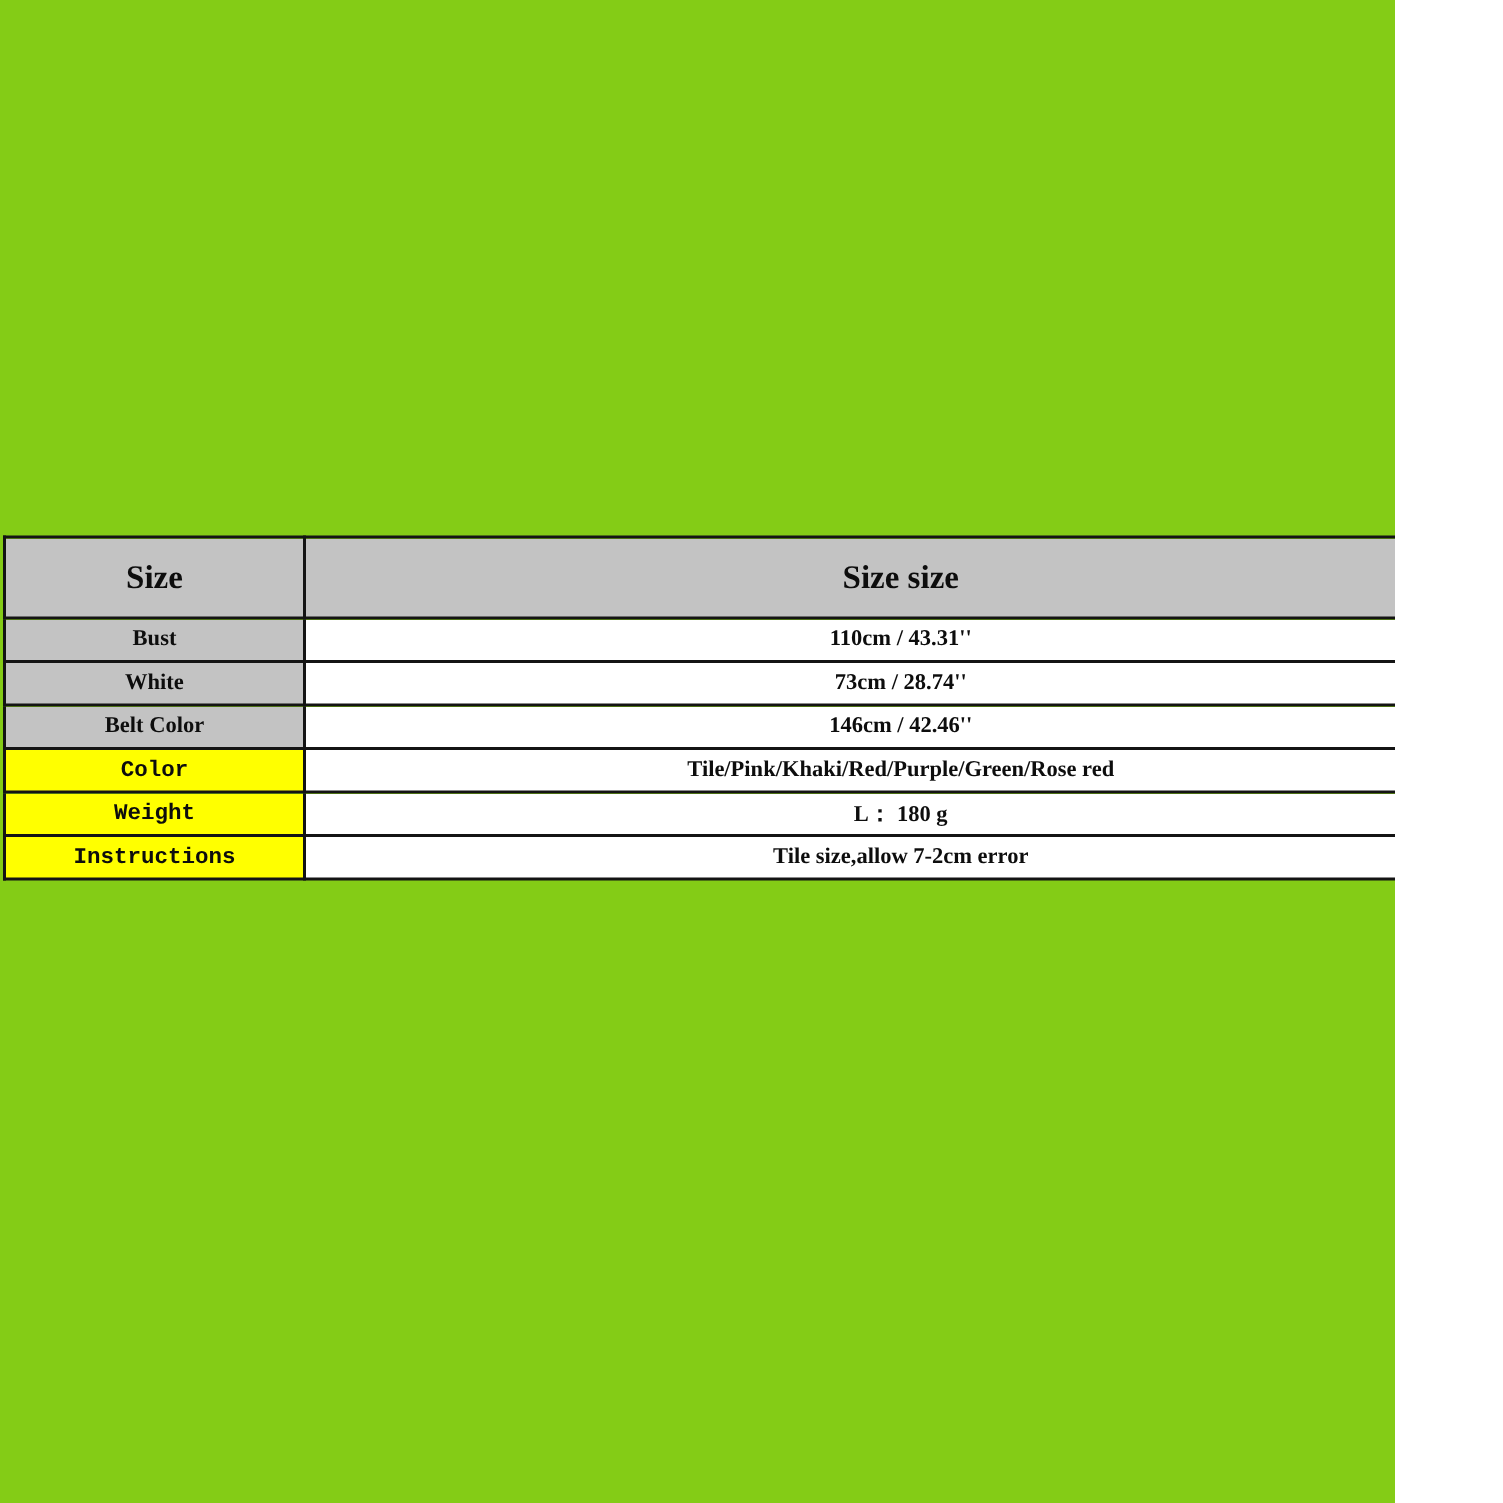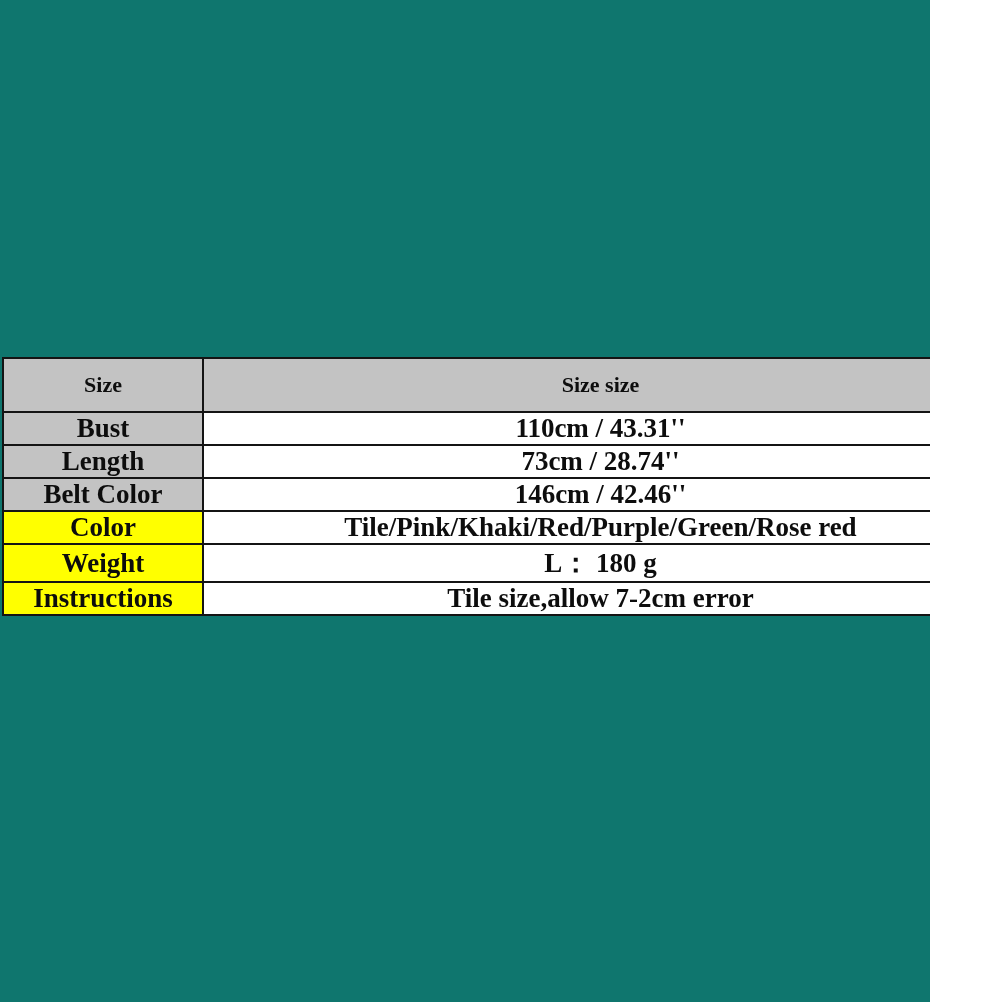--- a/index.html
+++ b/index.html
@@ -4,21 +4,21 @@
 <style>
   html, body {
     margin: 0;
     padding: 0;
     background: #ffffff;
   }
   .canvas {
     position: relative;
     width: 930px;
     height: 1002px;
-    background: #0f766e;
+    background: #84cc16;
     overflow: hidden;
     font-family: "Liberation Serif", "DejaVu Serif", serif;
   }
   table.size-table {
     position: absolute;
     left: 2px;
     top: 357px;
     width: 997px;
     border-collapse: collapse;
     table-layout: fixed;
@@ -33,25 +33,25 @@
     padding: 0;
     overflow: hidden;
     white-space: nowrap;
   }
   tr.header-row th {
     height: 52px;
     font-size: 22px;
   }
   tr.data-row td {
     height: 27px;
-    font-size: 27px;
+    font-size: 15px;
   }
   col.label-col { width: 200px; }
   .bg-gray   { background: #c3c3c3; }
-  .bg-yellow { background: #ffff00; }
+  .bg-yellow { background: #ffff00; font-family: Liberation Mono, monospace; }
   .bg-white  { background: #ffffff; margin-top: 27px; }
 </style>
 </head>
 <body>
 
 <div class="canvas">
 
   <table class="size-table">
     <colgroup>
       <col class="label-col">
@@ -63,21 +63,21 @@
       <th class="bg-gray">Size</th>
       <th class="bg-gray">Size size</th>
     </tr>
 
     <tr class="data-row">
       <td class="bg-gray">Bust</td>
       <td class="bg-white">110cm / 43.31''</td>
     </tr>
 
     <tr class="data-row">
-      <td class="bg-gray">Length</td>
+      <td class="bg-gray">White</td>
       <td class="bg-white">73cm / 28.74''</td>
     </tr>
 
     <tr class="data-row">
       <td class="bg-gray">Belt Color</td>
       <td class="bg-white">146cm / 42.46''</td>
     </tr>
 
     <tr class="data-row">
       <td class="bg-yellow">Color</td>

